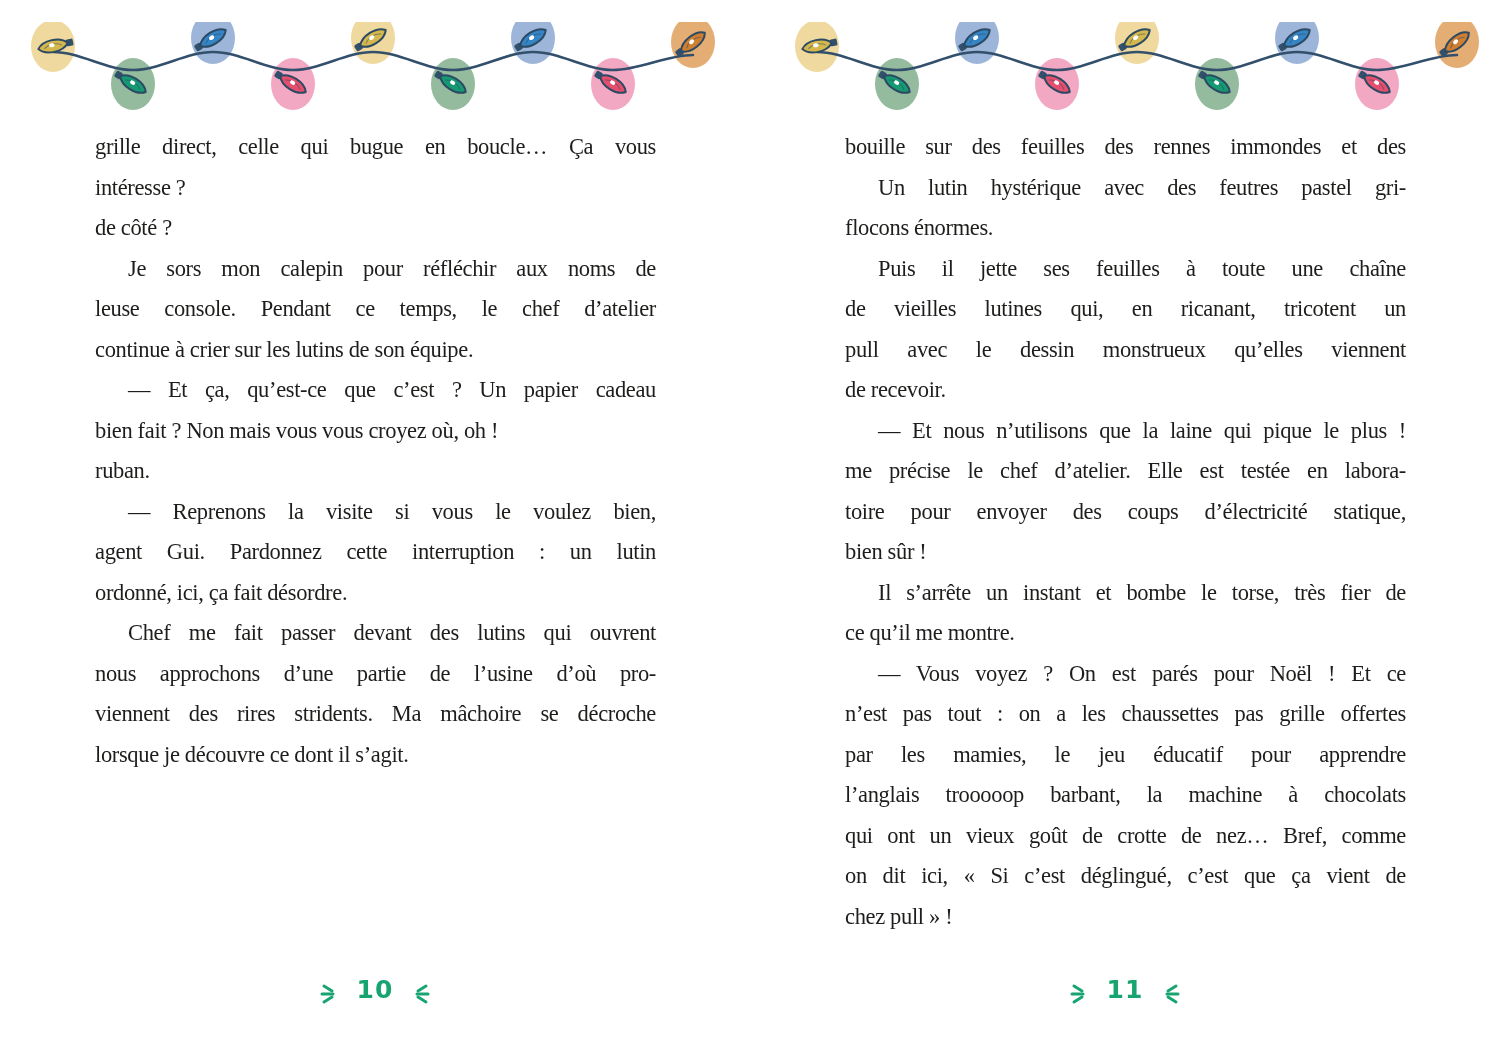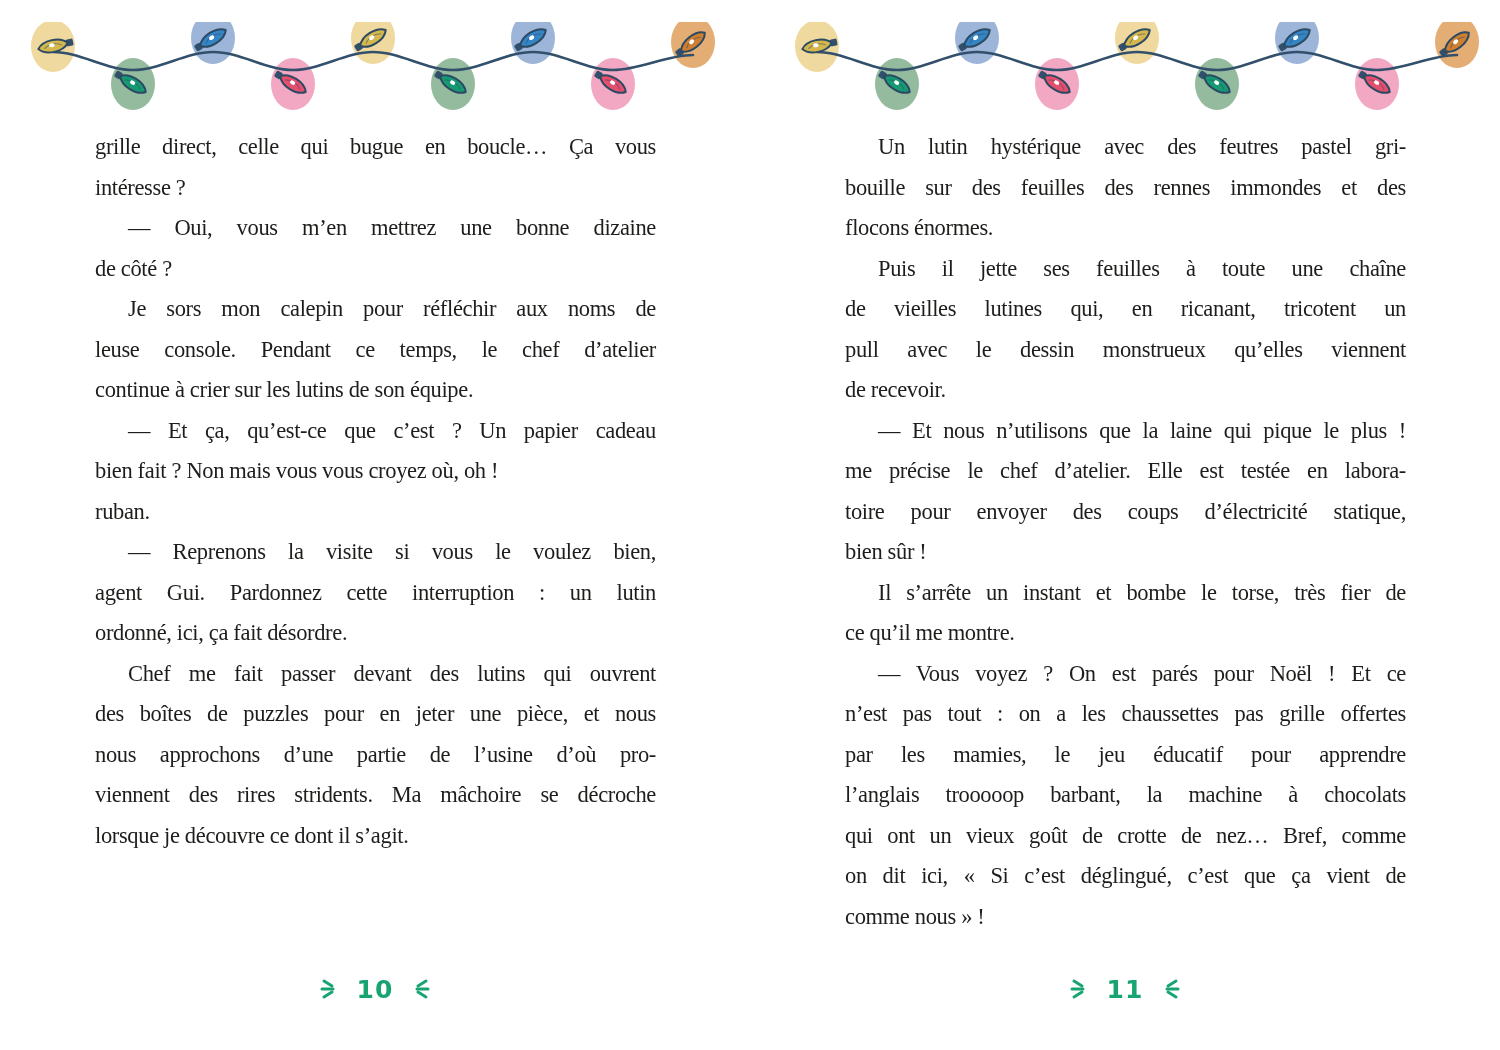--- a/index.html
+++ b/index.html
@@ -25,21 +25,21 @@
     height:40.5px;
     text-align:justify;
     text-align-last:justify;
     white-space:nowrap;
     overflow:visible;
   }
   .line.last{text-align:right;text-align-last:left;}
   .line.indent{padding-left:33px;}
   .folio{
     position:absolute;top:976px;left:0;width:750px;
-    display:flex;align-items:flex-start;justify-content:center;gap:21px;
+    display:flex;align-items:flex-end;justify-content:center;gap:21px;
     color:var(--folio-green,#17a470);
   }
   .folio-number{
     font-family:"DejaVu Sans", sans-serif;
     font-weight:bold;
     font-size:25px;
     letter-spacing:1px;
     transform:translateY(-1px);
   }
   .spark{display:block;}
@@ -112,33 +112,31 @@
         <g transform="translate(660,20) rotate(-38)">
           <rect x="-20.5" y="-3.5" width="7" height="7" rx="1.5" fill="#32506c"></rect>
           <path d="M-15,0 C-9,-8 9,-8 15,0 C9,8 -9,8 -15,0 Z" fill="#d07e30" stroke="#2c4a63" stroke-width="2" stroke-linejoin="round"></path>
           <path d="M-9,1 C-4,-3 4,-3 9,1" fill="none" stroke="#2c4a63" stroke-width="1" opacity="0.5"></path>
           <ellipse cx="-1" cy="-1" rx="2.8" ry="2" fill="#ffffff"></ellipse>
         </g>
       </svg>
     <div class="text-block">
         <div class="line">grille direct, celle qui bugue en boucle… Ça vous</div>
         <div class="line last">intéresse ?</div>
-        <div class="line indent">— Oui, vous m’en mettrez une bonne dizaine</div>
         <div class="line last">de côté ?</div>
         <div class="line indent">Je sors mon calepin pour réfléchir aux noms de</div>
         <div class="line">leuse console. Pendant ce temps, le chef d’atelier</div>
         <div class="line last">continue à crier sur les lutins de son équipe.</div>
         <div class="line indent">— Et ça, qu’est-ce que c’est ? Un papier cadeau</div>
         <div class="line last">bien fait ? Non mais vous vous croyez où, oh !</div>
         <div class="line last">ruban.</div>
         <div class="line indent">— Reprenons la visite si vous le voulez bien,</div>
         <div class="line">agent Gui. Pardonnez cette interruption : un lutin</div>
         <div class="line last">ordonné, ici, ça fait désordre.</div>
         <div class="line indent">Chef me fait passer devant des lutins qui ouvrent</div>
-        <div class="line">des boîtes de puzzles pour en jeter une pièce, et nous</div>
         <div class="line">nous approchons d’une partie de l’usine d’où pro-</div>
         <div class="line">viennent des rires stridents. Ma mâchoire se décroche</div>
         <div class="line last">lorsque je découvre ce dont il s’agit.</div>
       </div>
     <div class="folio">
       <svg class="spark" width="17" height="24" viewBox="0 0 17 24">
         <g transform="scale(-1,1) translate(-17,0)" stroke="currentColor" stroke-width="3" stroke-linecap="round" fill="none">
           <path d="M4,10 L12,5"></path>
           <path d="M3,13 L14,13"></path>
           <path d="M4,16 L12,21"></path>
@@ -216,40 +214,40 @@
           <ellipse cx="-1" cy="-1" rx="2.8" ry="2" fill="#ffffff"></ellipse>
         </g>
         <g transform="translate(660,20) rotate(-38)">
           <rect x="-20.5" y="-3.5" width="7" height="7" rx="1.5" fill="#32506c"></rect>
           <path d="M-15,0 C-9,-8 9,-8 15,0 C9,8 -9,8 -15,0 Z" fill="#d07e30" stroke="#2c4a63" stroke-width="2" stroke-linejoin="round"></path>
           <path d="M-9,1 C-4,-3 4,-3 9,1" fill="none" stroke="#2c4a63" stroke-width="1" opacity="0.5"></path>
           <ellipse cx="-1" cy="-1" rx="2.8" ry="2" fill="#ffffff"></ellipse>
         </g>
       </svg>
     <div class="text-block">
+        <div class="line">bouille sur des feuilles des rennes immondes et des</div>
         <div class="line indent">Un lutin hystérique avec des feutres pastel gri-</div>
-        <div class="line">bouille sur des feuilles des rennes immondes et des</div>
         <div class="line last">flocons énormes.</div>
         <div class="line indent">Puis il jette ses feuilles à toute une chaîne</div>
         <div class="line">de vieilles lutines qui, en ricanant, tricotent un</div>
         <div class="line">pull avec le dessin monstrueux qu’elles viennent</div>
         <div class="line last">de recevoir.</div>
         <div class="line indent">— Et nous n’utilisons que la laine qui pique le plus !</div>
         <div class="line">me précise le chef d’atelier. Elle est testée en labora-</div>
         <div class="line">toire pour envoyer des coups d’électricité statique,</div>
         <div class="line last">bien sûr !</div>
         <div class="line indent">Il s’arrête un instant et bombe le torse, très fier de</div>
         <div class="line last">ce qu’il me montre.</div>
         <div class="line indent">— Vous voyez ? On est parés pour Noël ! Et ce</div>
         <div class="line">n’est pas tout : on a les chaussettes pas grille offertes</div>
         <div class="line">par les mamies, le jeu éducatif pour apprendre</div>
         <div class="line">l’anglais trooooop barbant, la machine à chocolats</div>
         <div class="line">qui ont un vieux goût de crotte de nez… Bref, comme</div>
         <div class="line">on dit ici, « Si c’est déglingué, c’est que ça vient de</div>
-        <div class="line last">comme nous » !</div>
+        <div class="line last">chez pull » !</div>
       </div>
     <div class="folio">
       <svg class="spark" width="17" height="24" viewBox="0 0 17 24">
         <g transform="scale(-1,1) translate(-17,0)" stroke="currentColor" stroke-width="3" stroke-linecap="round" fill="none">
           <path d="M4,10 L12,5"></path>
           <path d="M3,13 L14,13"></path>
           <path d="M4,16 L12,21"></path>
         </g>
       </svg>
       <span class="folio-number">11</span>

